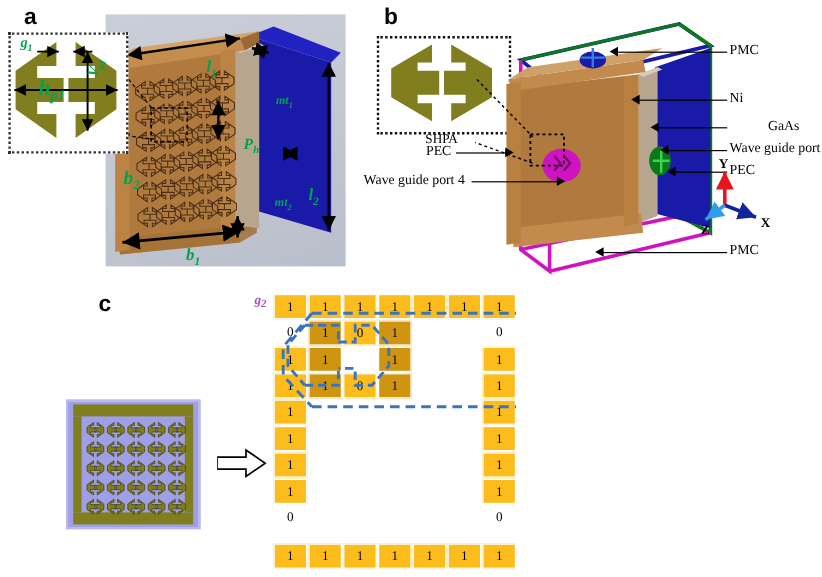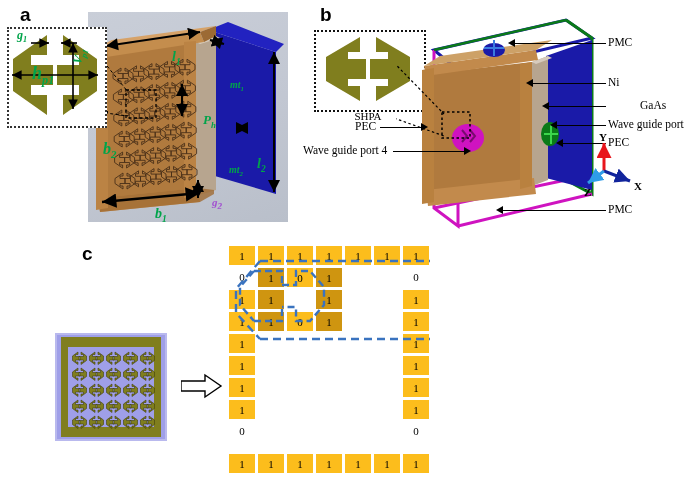--- a/index.html
+++ b/index.html
@@ -13,21 +13,21 @@
   #a-render-bg{position:absolute;left:88px;top:12px;width:200px;height:210px;
        background:linear-gradient(160deg,#c9ced8 0%,#c2c7d2 55%,#b9bfca 100%);}
   
   #a-inset{position:absolute;left:7px;top:27px;width:96px;height:97px;
        border:2px dotted #333;background:#fff;}
   
   #a-body{position:absolute;left:88px;top:12px;width:200px;height:210px;}
   .lbl-g{position:absolute;color:#00a44a;font-family:"Liberation Serif",serif;
        font-style:italic;font-weight:bold;}
   .lbl-g sub{font-size:.68em;font-style:italic;}
-  .lbl-p{position:absolute;color:#a24fd0;font-style:italic;font-weight:bold;}
+  .lbl-p{position:absolute;color:#a24fd0;font-style:italic;font-weight:bold;margin-top:48px;}
 
   
   #panel-b{position:absolute;left:300px;top:0;width:385px;height:235px;}
   #b-inset{position:absolute;left:14px;top:30px;width:108px;height:78px;
        border:2px dotted #111;background:#fff;}
   #b-shpa-cap{position:absolute;left:14px;top:110px;width:108px;
        text-align:center;font-size:11px;}
   .b-lead{position:absolute;font-size:11.5px;white-space:nowrap;}
   .arrow-line{position:absolute;height:0;border-top:1.6px solid #000;}
   .arrow-head-l{position:absolute;width:0;height:0;

